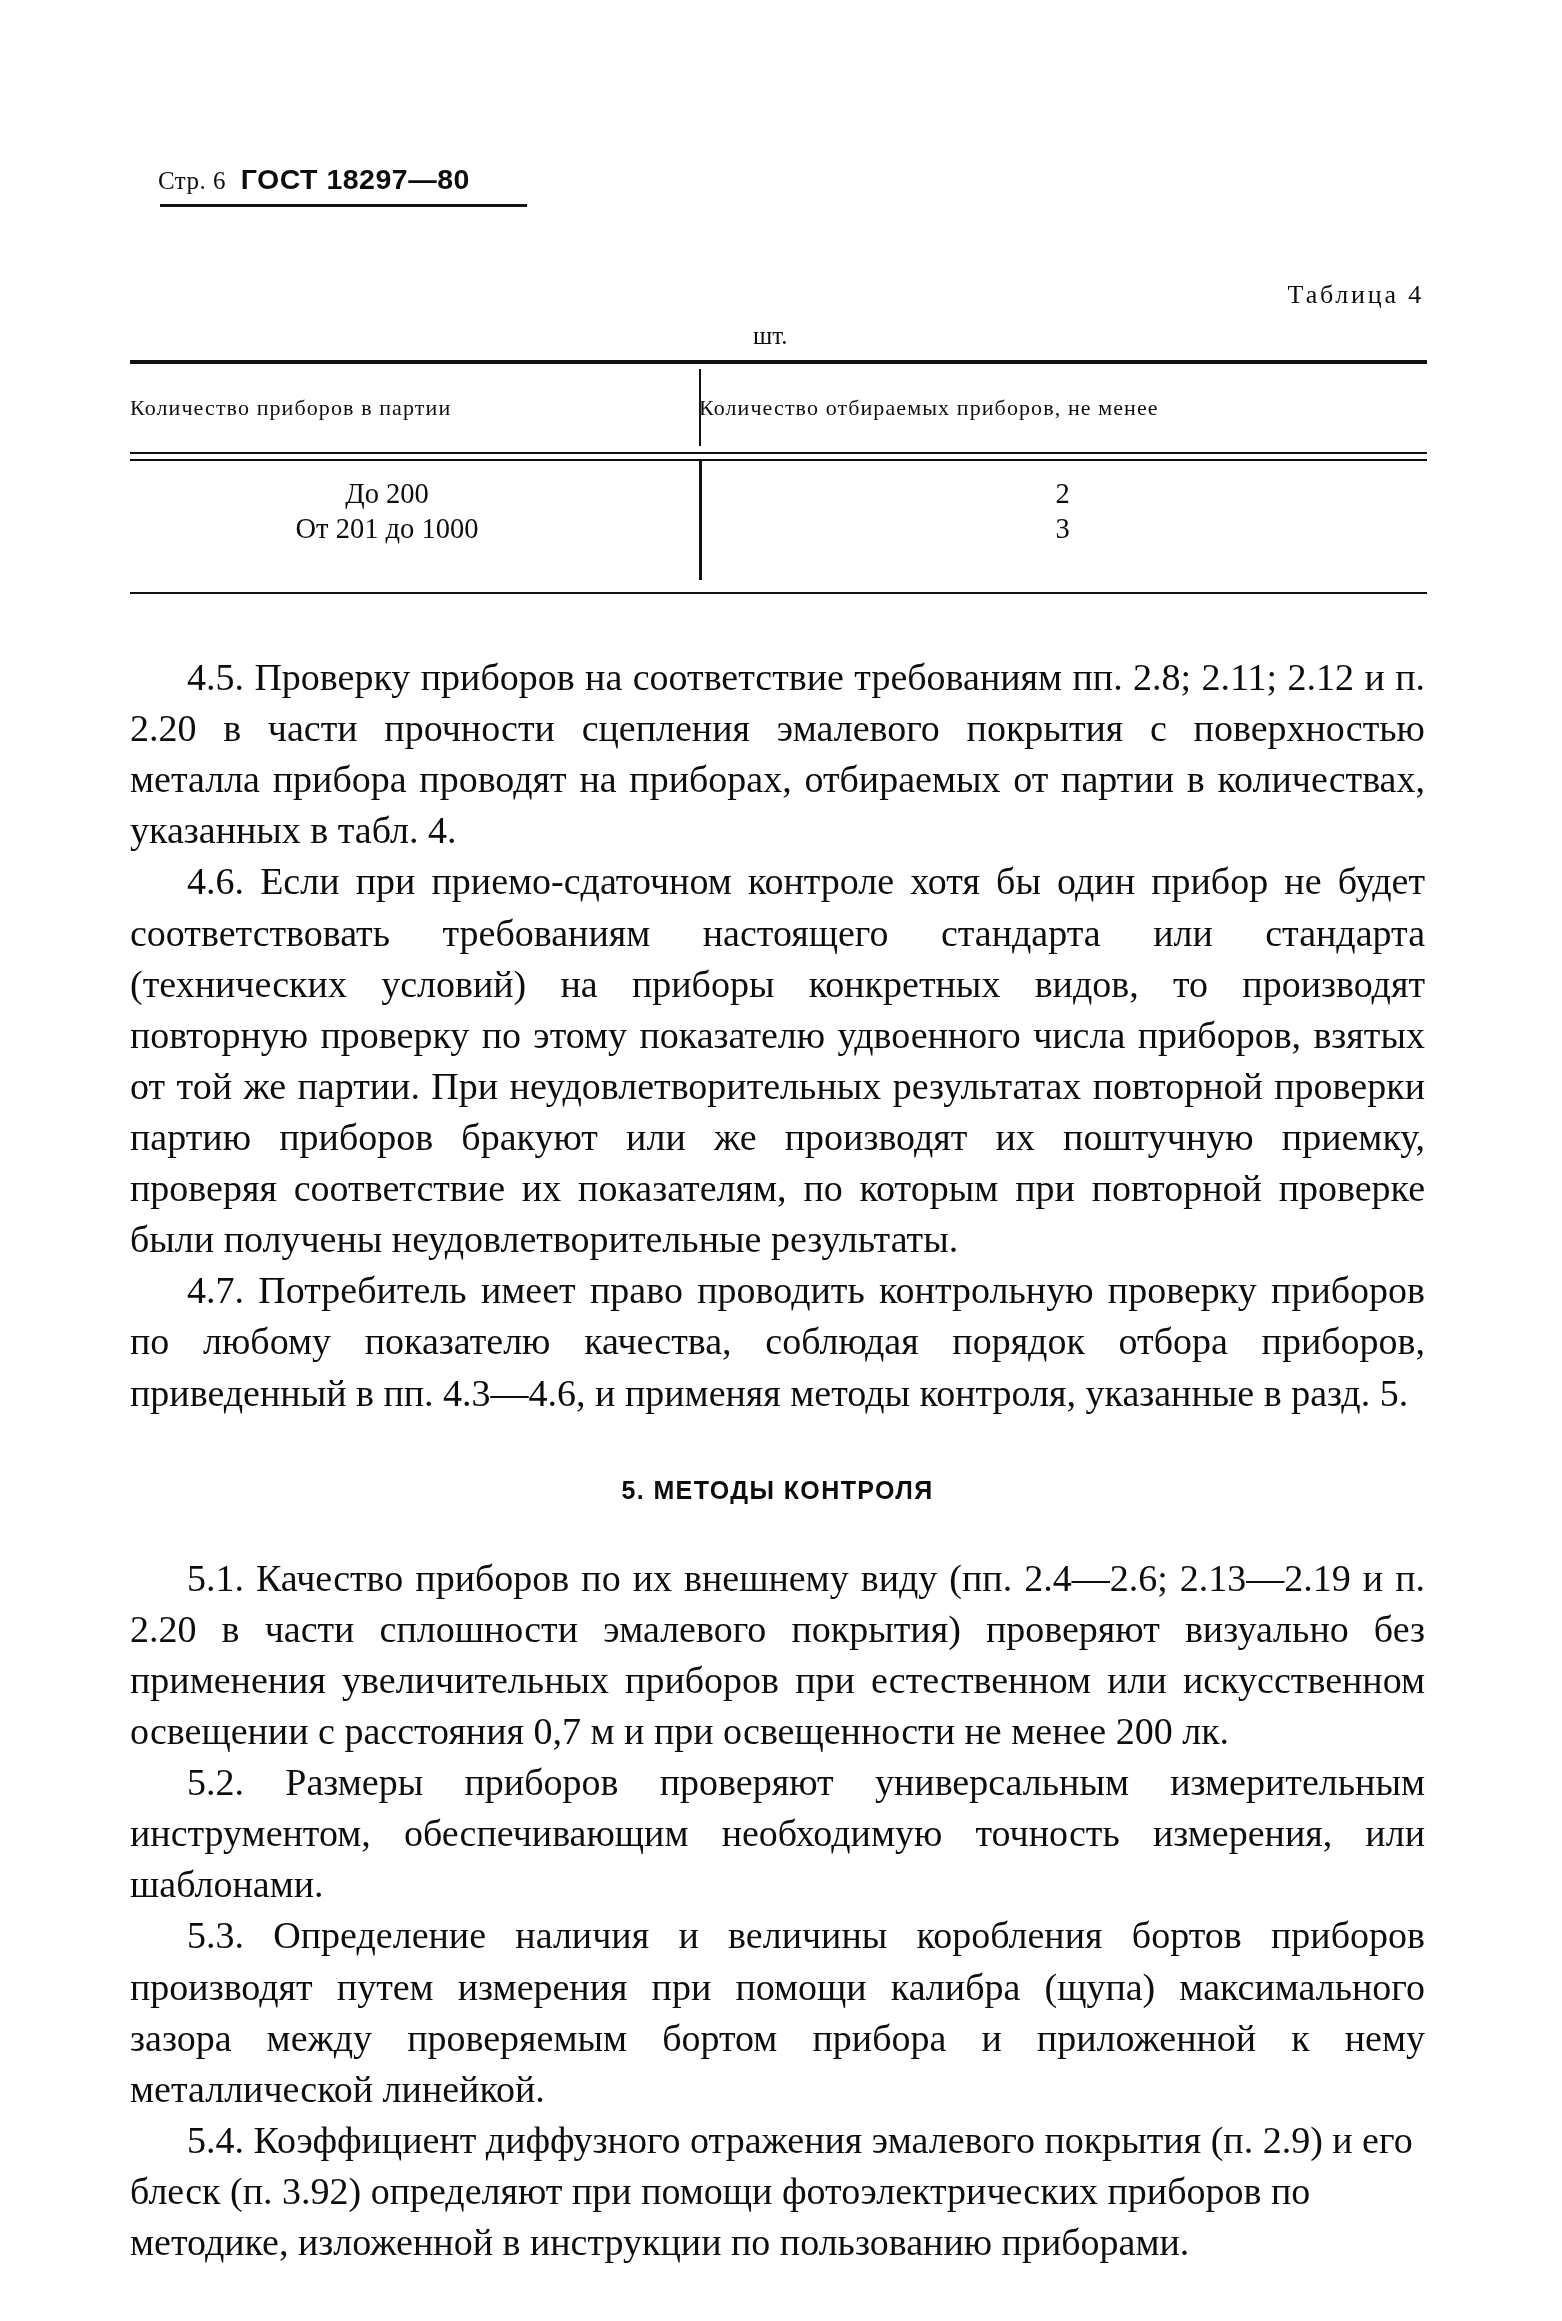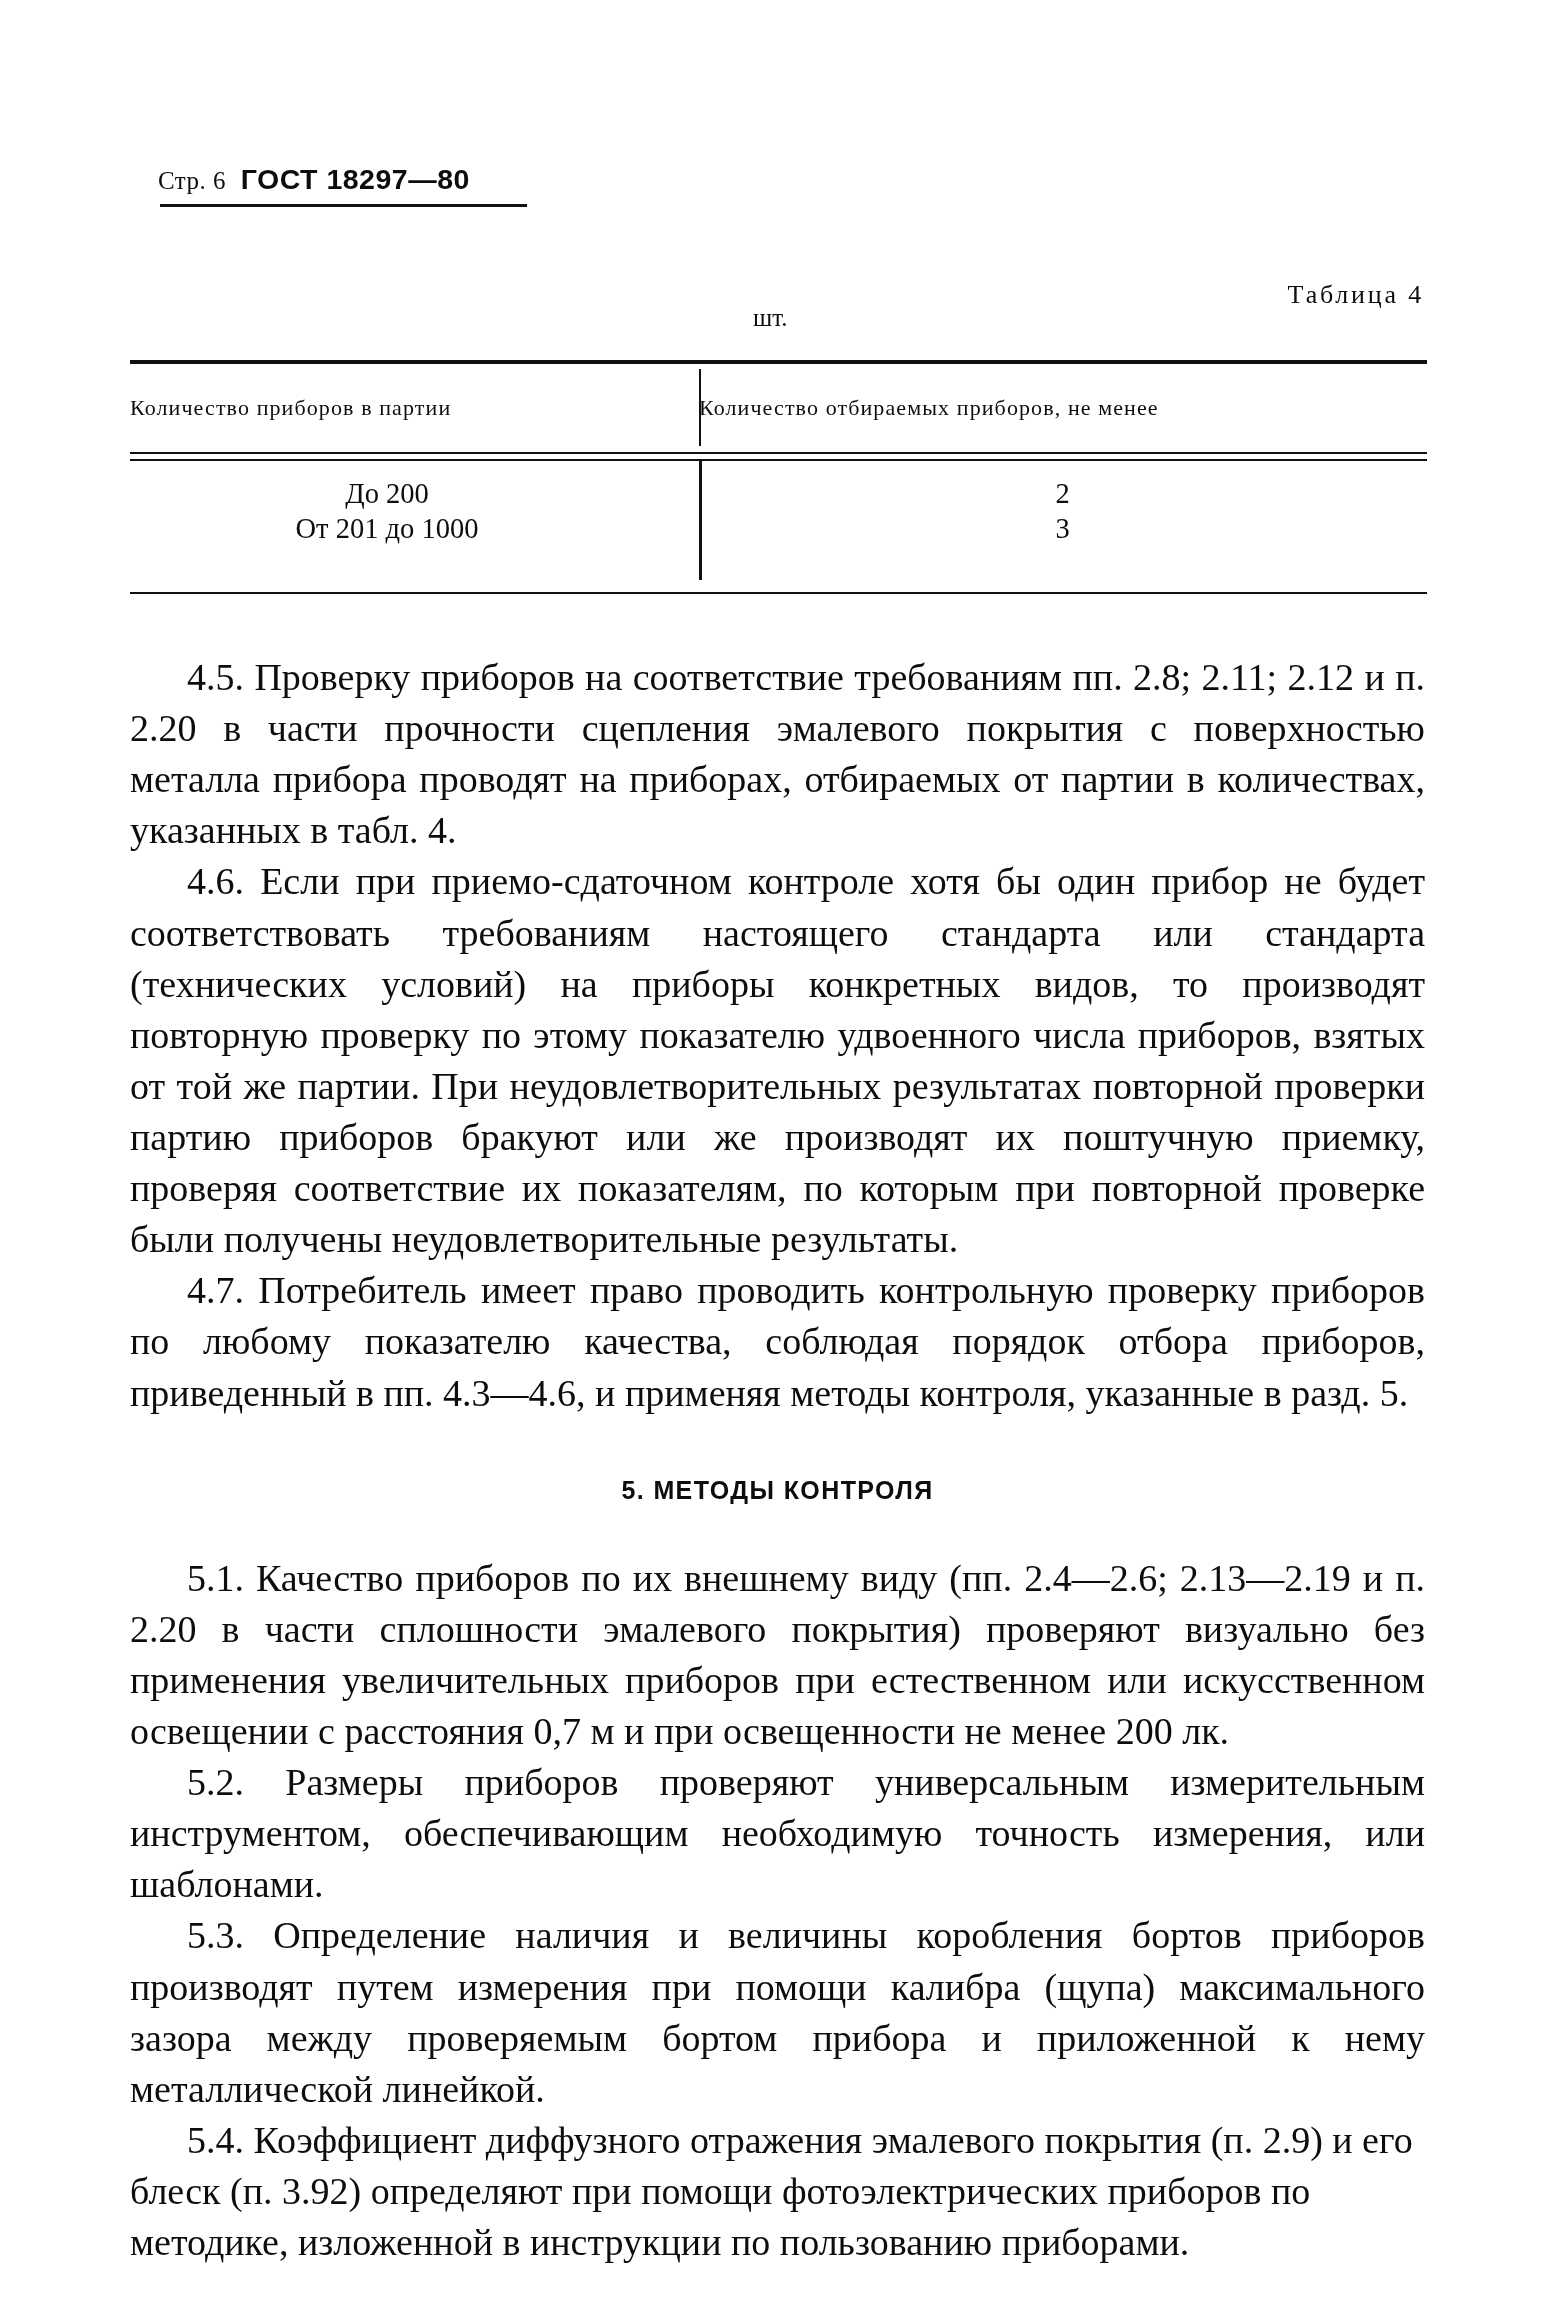--- a/index.html
+++ b/index.html
@@ -57,21 +57,21 @@
     position: absolute;
     right: 138px;
     top: 280px;
     font-size: 26px;
     letter-spacing: 2.8px;
     white-space: nowrap;
   }
   .table-units {
     position: absolute;
     left: 753px;
-    top: 304px;
+    top: 322px;
     font-size: 25px;
   }
 
   .tbl {
     position: absolute;
     left: 130px;
     top: 360px;
     width: 1297px;
   }
   .tbl .rule-top {

